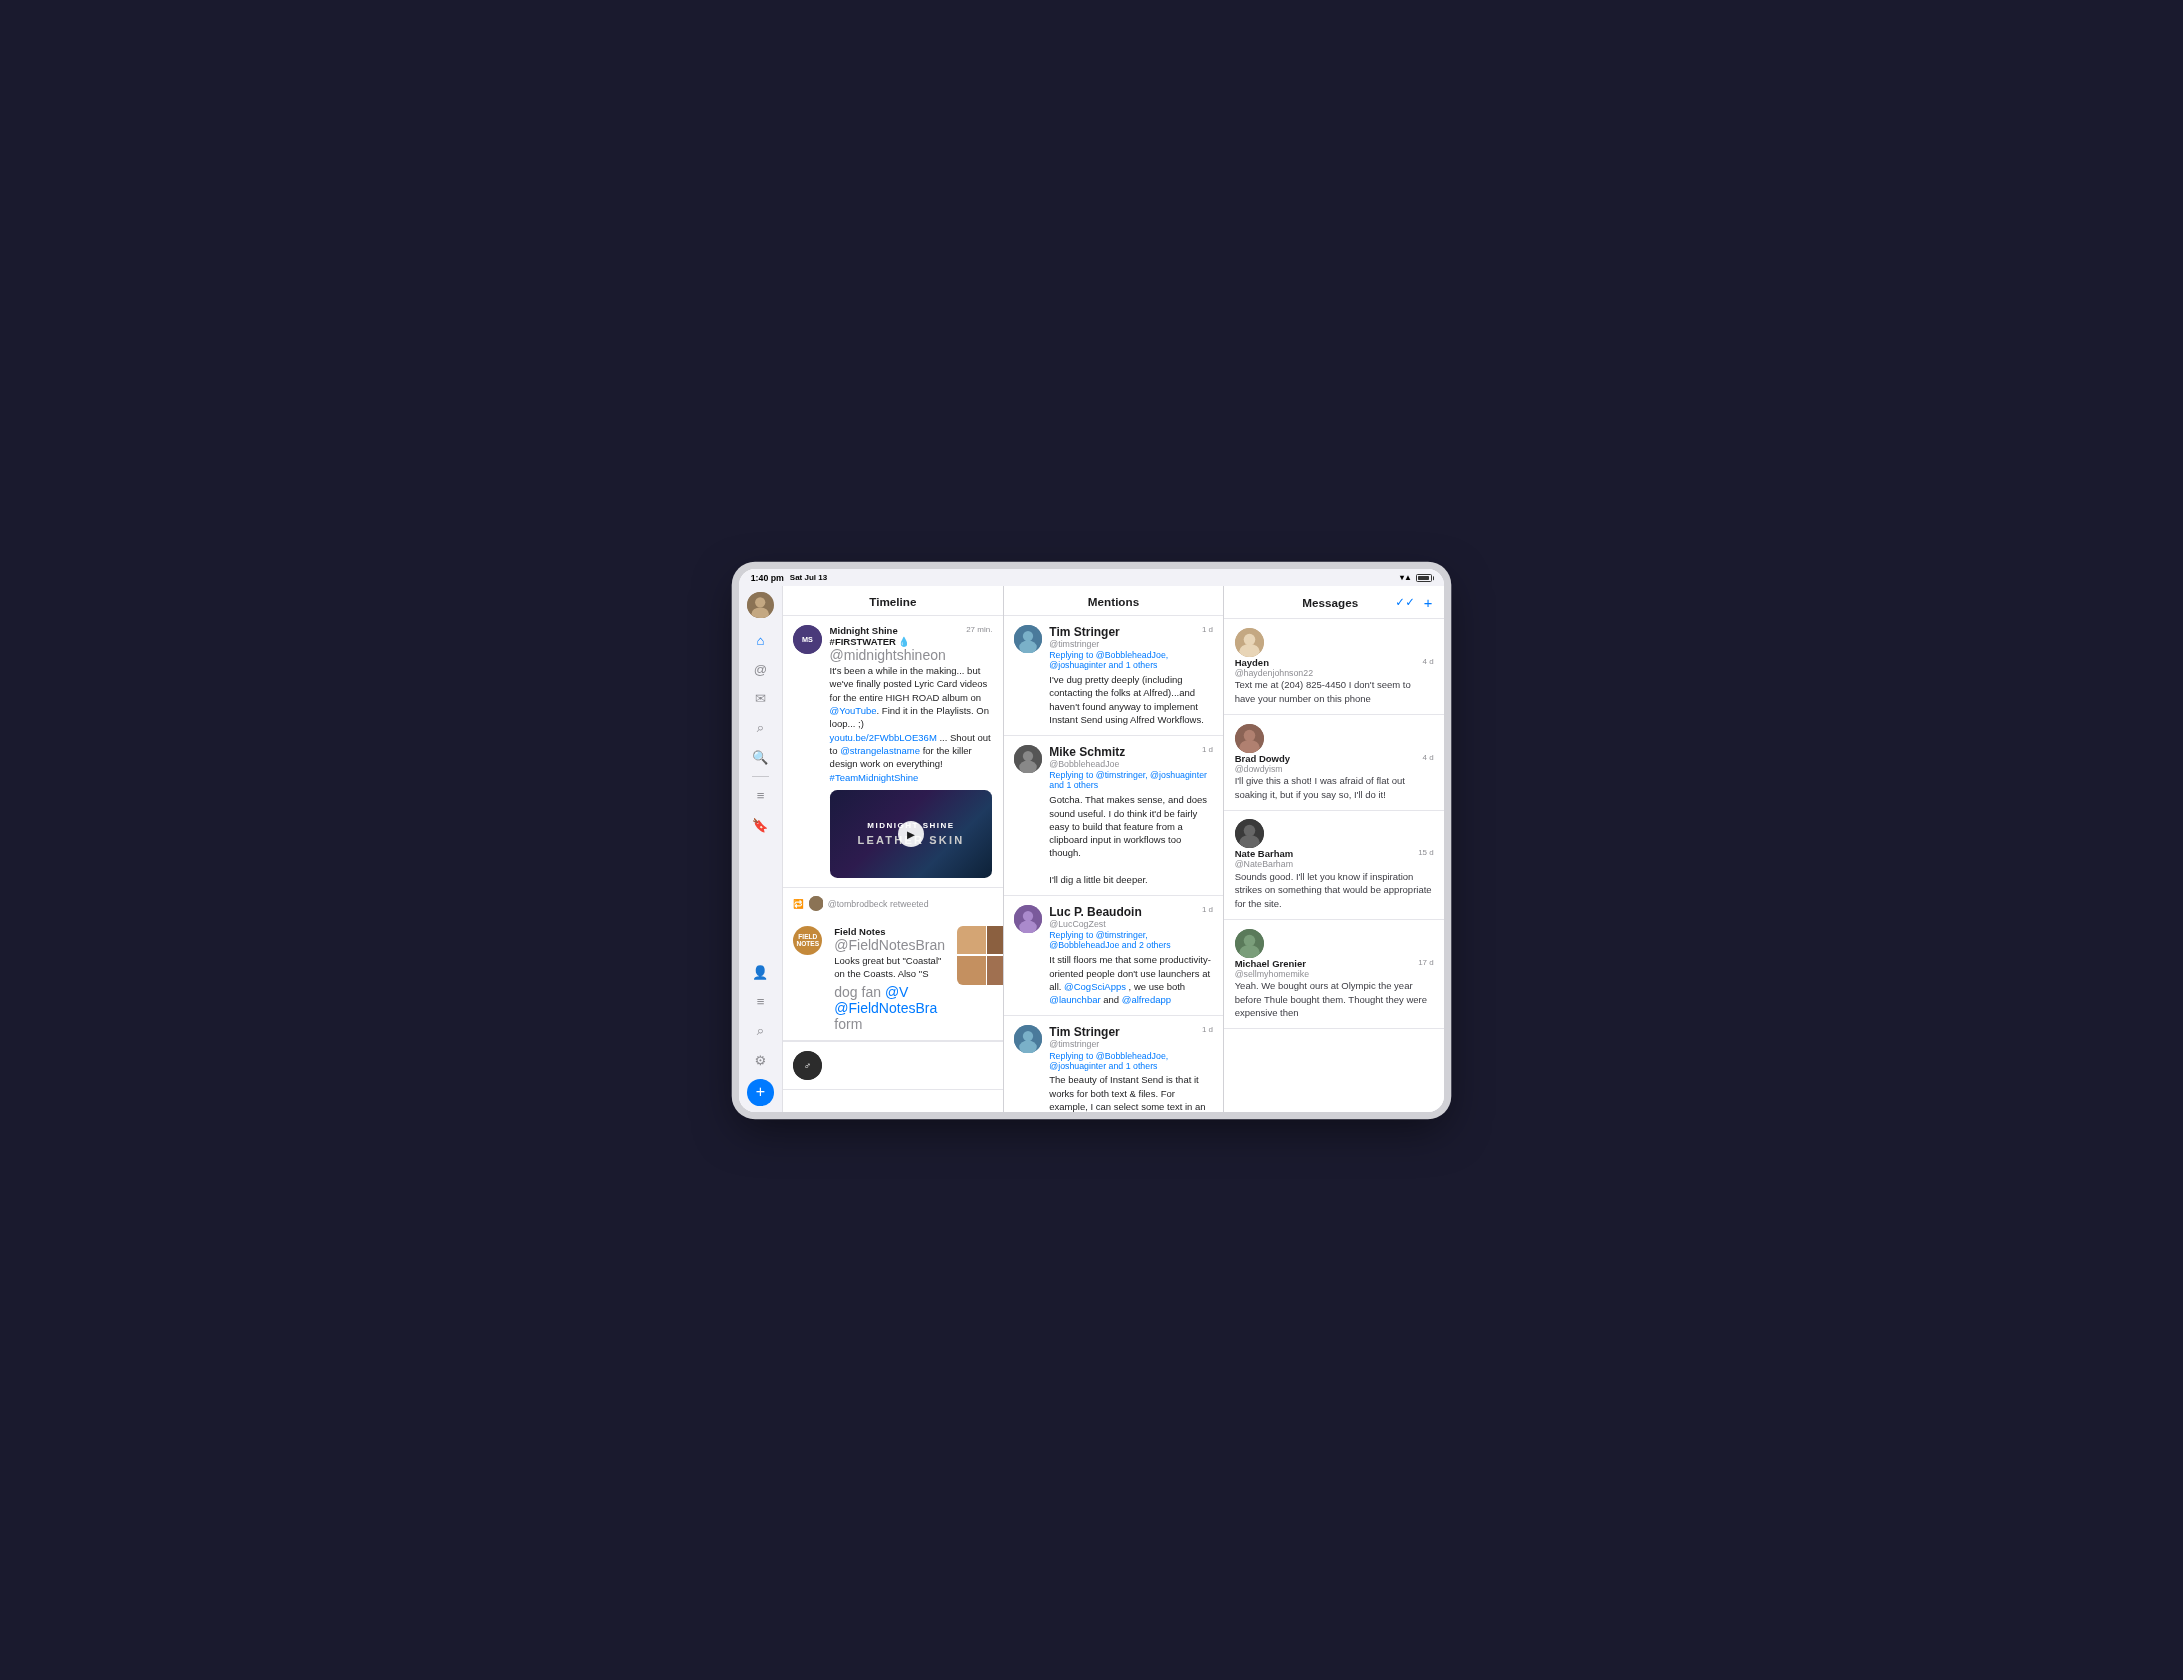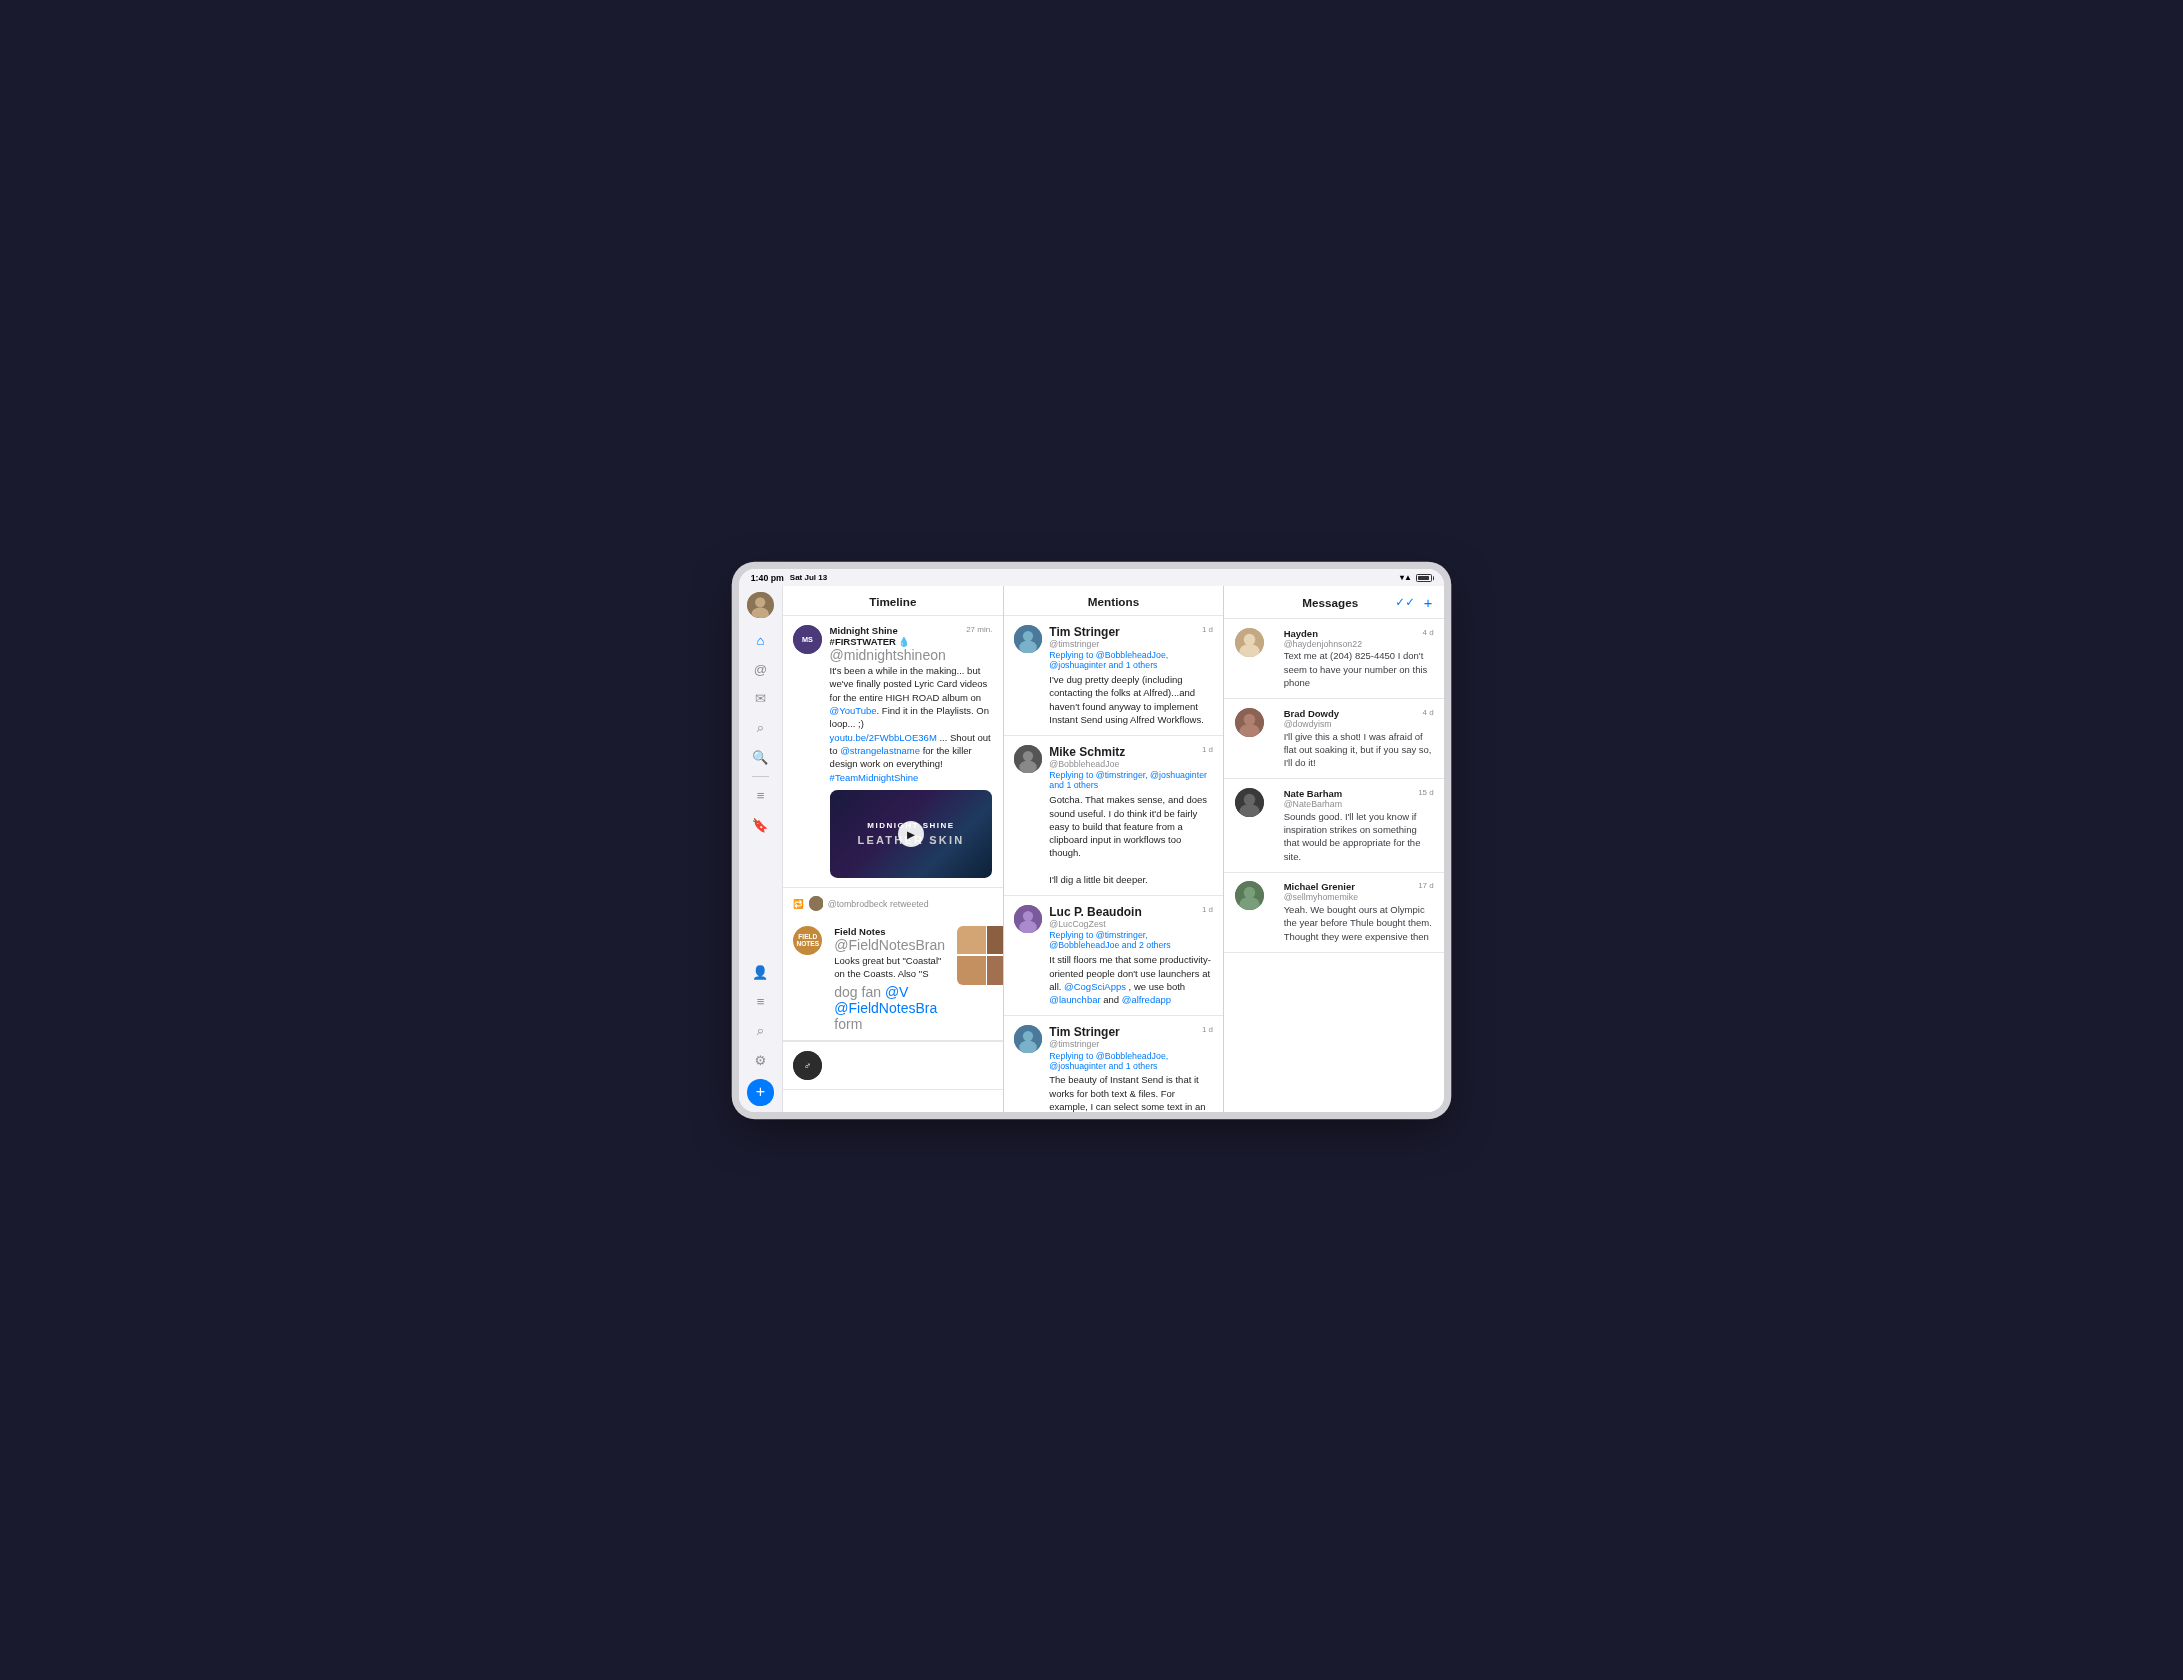--- a/index.html
+++ b/index.html
@@ -266,23 +266,24 @@
       border-radius: 50%;
       display: flex; align-items: center; justify-content: center;
       font-size: 8.8px; color: white; font-weight: bold;
       flex-shrink: 0;
     }
     .mentions-row { display: flex; gap: 7.3px; }
     .mentions-body { flex: 1; }
     
     .message-item {
       display: flex;
-      gap: 20px;
+      gap: 0;
       padding: 8.8px 10.3px;
       border-bottom: 0.7px solid #e5e5ea;
+      flex-direction: column;
     }
     .message-avatar {
       width: 29px; height: 29px;
       border-radius: 50%;
       flex-shrink: 0;
       display: flex; align-items: center; justify-content: center;
       font-size: 9.5px; color: white; font-weight: bold;
       overflow: hidden;
     }
     .message-body { flex: 1; }

